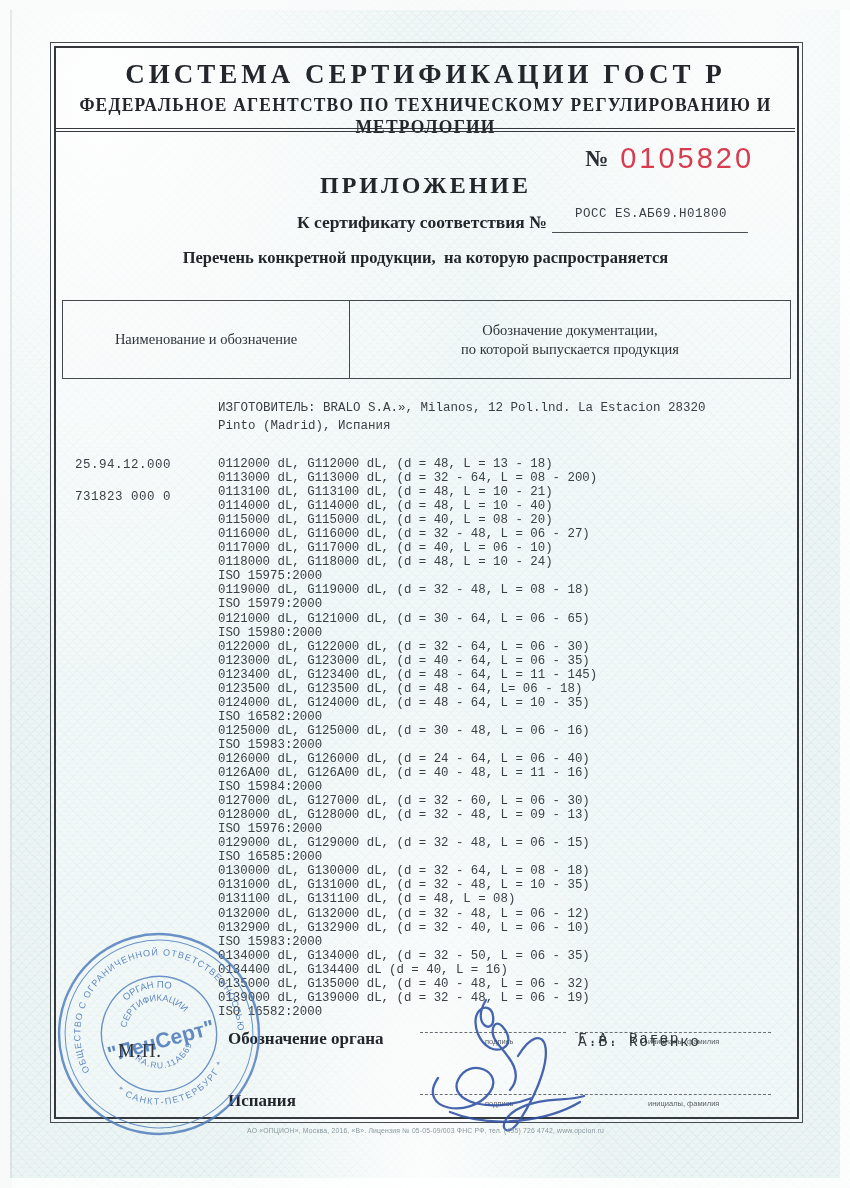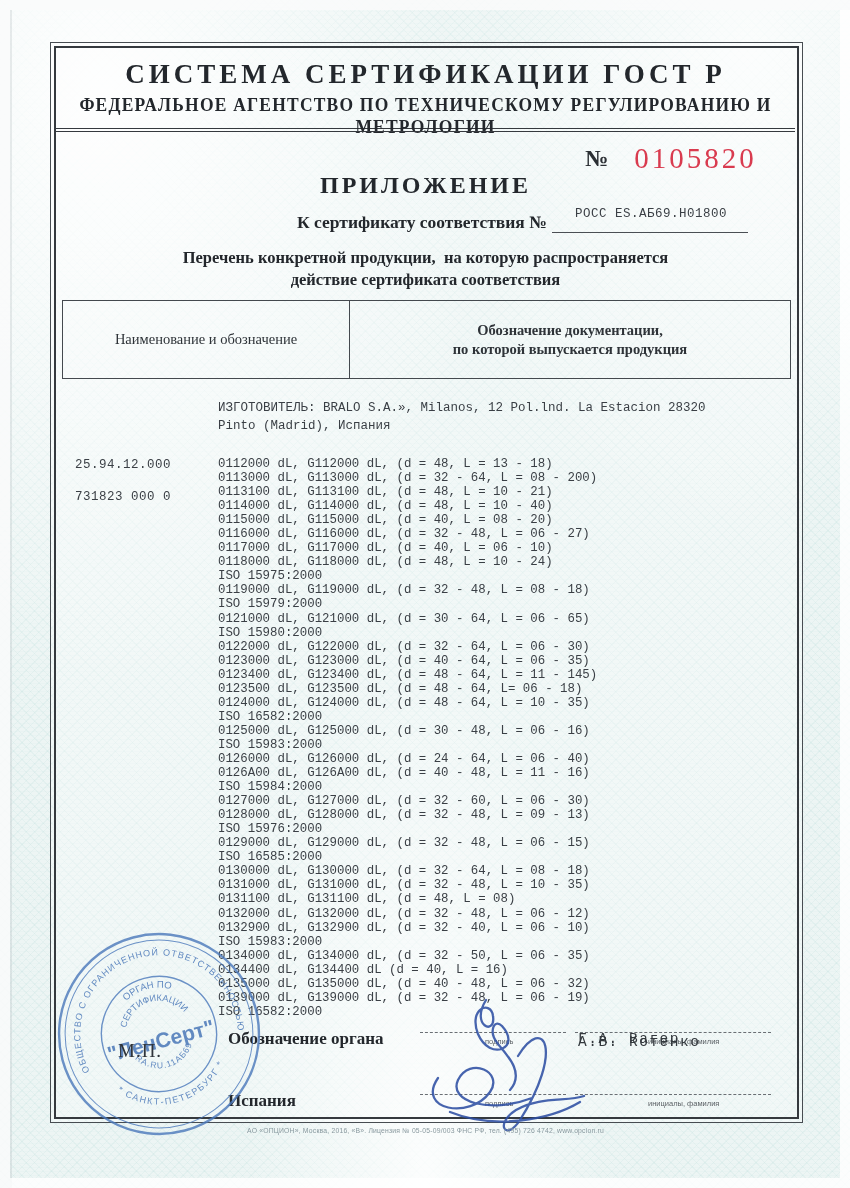--- a/index.html
+++ b/index.html
@@ -20,35 +20,35 @@
   .frame{position:absolute;left:50px;top:42px;width:751px;height:1079px;border:1px solid #474c51;background:rgba(255,255,255,.30);}
   .frame-inner{position:absolute;inset:3px;border:2px solid #35393e;}
   
   .header-band{position:absolute;left:56px;top:48px;width:739px;height:80px;border-bottom:1px solid #35393e;}
   .header-band::after{content:"";position:absolute;left:0;right:0;bottom:-4px;border-bottom:1px solid #35393e;}
   .sys-title{position:absolute;left:0;right:0;top:11px;text-align:center;font-size:27px;font-weight:bold;letter-spacing:4px;color:#23272c;}
   .agency{position:absolute;left:0;right:0;top:47px;text-align:center;font-size:17.5px;font-weight:bold;letter-spacing:1.2px;color:#23272c;transform:scaleY(1.05);}
   
   .formnum{position:absolute;left:585px;top:142px;white-space:nowrap;}
   .formnum .nsign{font-size:23px;font-weight:bold;color:#2b2f34;vertical-align:middle;}
-  .formnum .digits{font-family:Liberation Serif, serif;font-size:29px;letter-spacing:3px;vertical-align:middle;margin-left:22px;}
+  .formnum .digits{font-family:Liberation Sans, sans-serif;font-size:29px;letter-spacing:3px;vertical-align:middle;margin-left:8px;}
   .apx-title{position:absolute;left:56px;width:739px;top:172px;text-align:center;font-size:24px;font-weight:bold;letter-spacing:3px;color:#23272c;}
   .cert-ref-label{position:absolute;left:297px;top:212px;font-size:17.5px;font-weight:bold;color:#23272c;}
   .cert-ref-value{position:absolute;left:553px;top:207px;width:196px;text-align:center;font-family:"Liberation Mono",monospace;font-size:12.5px;letter-spacing:.5px;color:#3a3f45;}
   .cert-ref-line{position:absolute;left:552px;top:232px;width:196px;border-bottom:1.2px solid #4a4f54;}
   .subtitle1{position:absolute;left:56px;width:739px;top:248px;text-align:center;font-size:16.5px;font-weight:bold;color:#23272c;white-space:pre;}
   .subtitle2{position:absolute;left:56px;width:739px;top:270px;text-align:center;font-size:16.5px;font-weight:bold;color:#23272c;}
   
   .thead{position:absolute;left:62px;top:300px;width:727px;height:77px;border:1.5px solid #44494e;display:flex;}
   .thead .c1{width:144px;border-right:1.5px solid #44494e;position:relative;}
   .thead .c1 .r1{position:absolute;left:7px;top:8px;font-size:14.5px;}
   .thead .c1 hr{position:absolute;left:0;right:0;top:37px;border:none;border-top:1px solid #44494e;margin:0;}
   .thead .c1 .r2{position:absolute;left:7px;top:47px;font-size:14.5px;}
   .thead .c2{width:286px;border-right:1.5px solid #44494e;display:flex;flex-direction:column;justify-content:center;text-align:center;font-size:14.5px;line-height:19px;}
-  .thead .c3{flex:1;display:flex;flex-direction:column;justify-content:center;text-align:center;font-size:14.5px;line-height:19px;font-weight:bold;}
+  .thead .c3{flex:1;display:flex;flex-direction:column;justify-content:center;text-align:center;font-size:14.5px;line-height:19px;}
   
   .mono{font-family:"Liberation Mono",monospace;color:#3a3f45;}
   .manufacturer{position:absolute;left:218px;top:399px;font-size:12.5px;line-height:18px;white-space:pre;}
   .ok-code{position:absolute;left:75px;top:458px;font-size:12.5px;letter-spacing:.5px;}
   .tnved-code{position:absolute;left:75px;top:490px;font-size:12.5px;letter-spacing:.5px;}
   .plist{position:absolute;left:218px;top:457px;font-size:12.4px;line-height:14.05px;white-space:pre;}
   
   .sig-label1{position:absolute;left:228px;top:1029px;font-size:17px;font-weight:bold;color:#23272c;}
   .sig-label2{position:absolute;left:228px;top:1091px;font-size:17px;font-weight:bold;color:#23272c;}
   .sigline{position:absolute;border-bottom:1.3px dashed #6a6f74;}
@@ -89,21 +89,20 @@
     <span class="digits" id="form-digits" style="color: rgb(217, 59, 79);">0105820</span>
   </div>
 
   <div class="apx-title">ПРИЛОЖЕНИЕ</div>
 
   <div class="cert-ref-label">К сертификату соответствия №</div>
   <div class="cert-ref-value mono">РОСС ES.АБ69.Н01800</div>
   <div class="cert-ref-line"></div>
 
   <div class="subtitle1">Перечень конкретной продукции,  на которую распространяется</div>
-  <div class="subtitle2">действие сертификата соответствия</div>
 
   <div class="thead">
     <div class="c2">
       <span>Наименование и обозначение</span>
     </div>
     <div class="c3">
       <span>Обозначение документации,</span>
       <span>по которой выпускается продукция</span>
     </div>
   </div>

